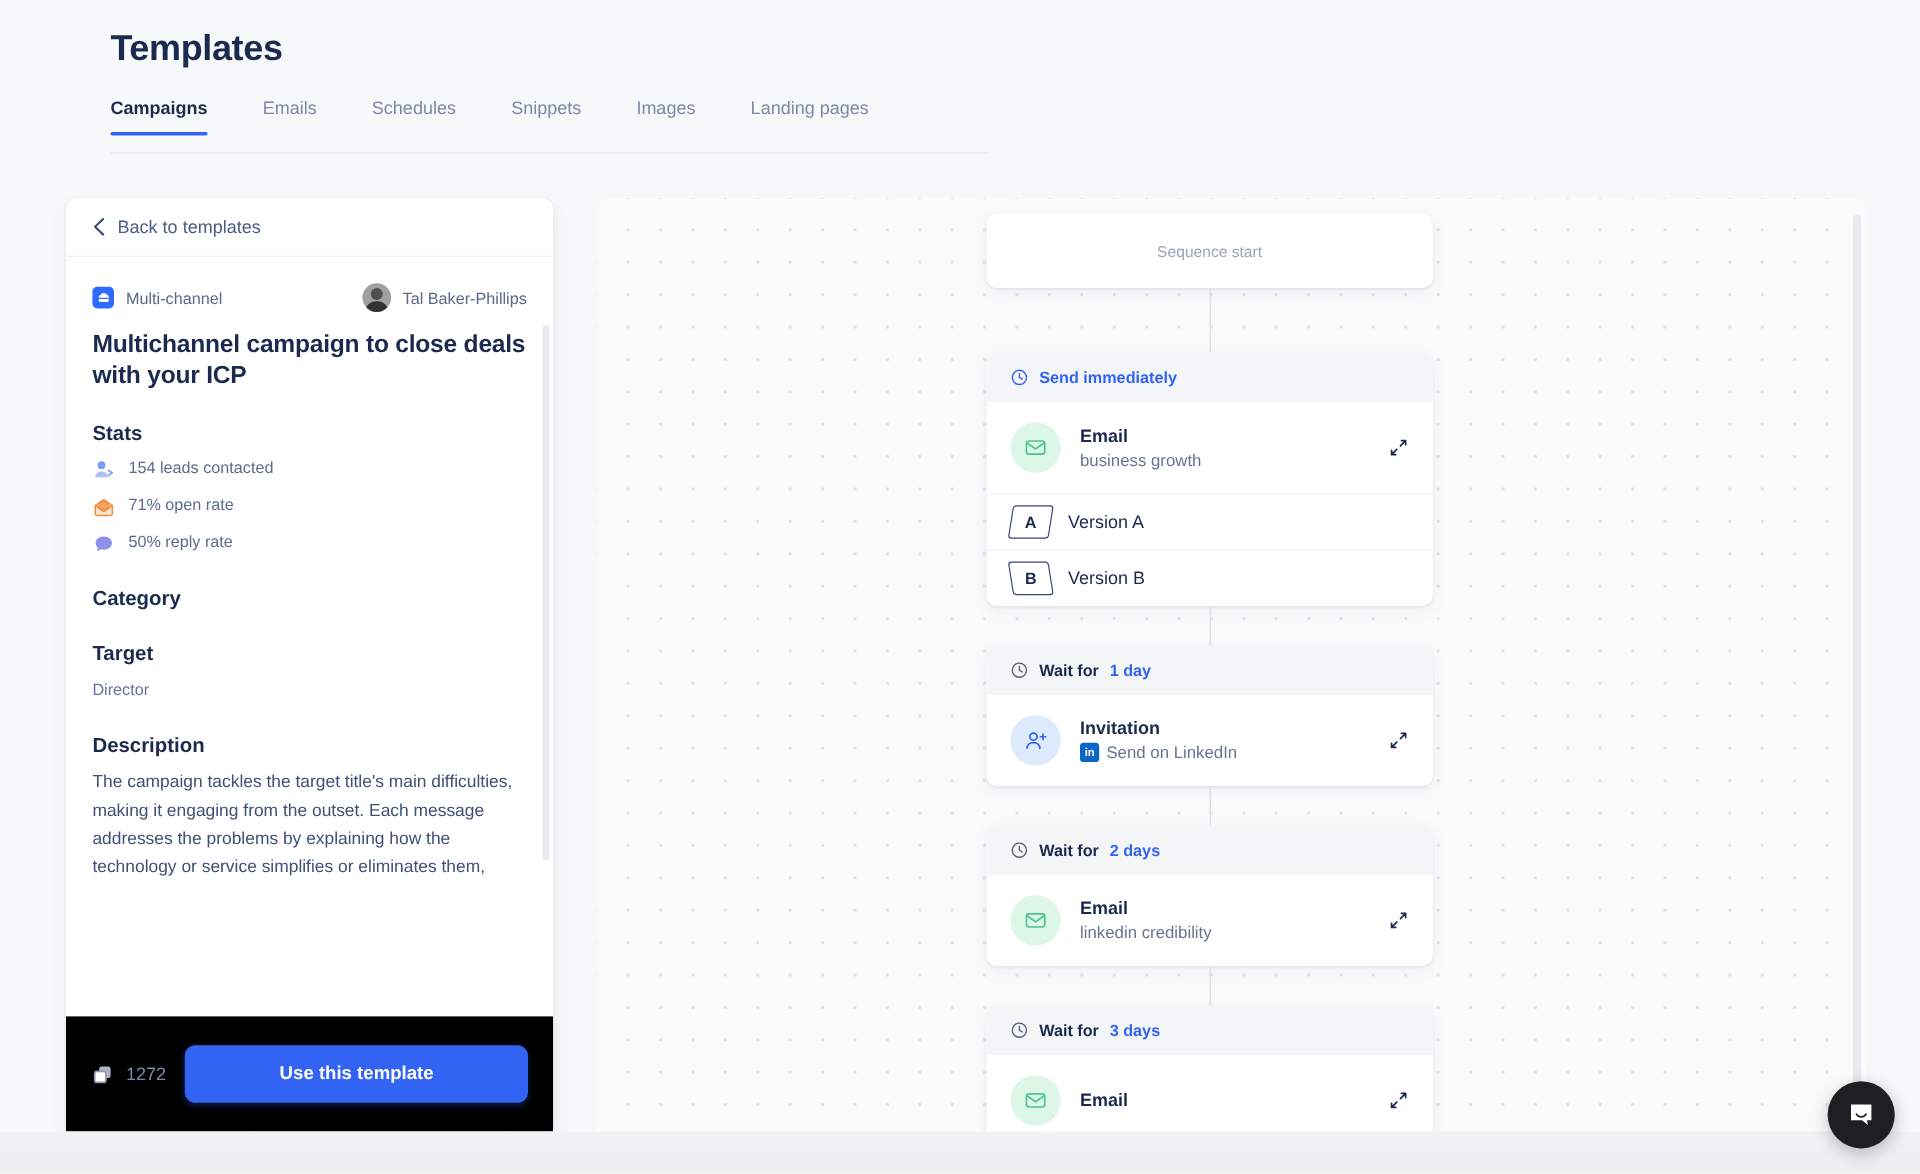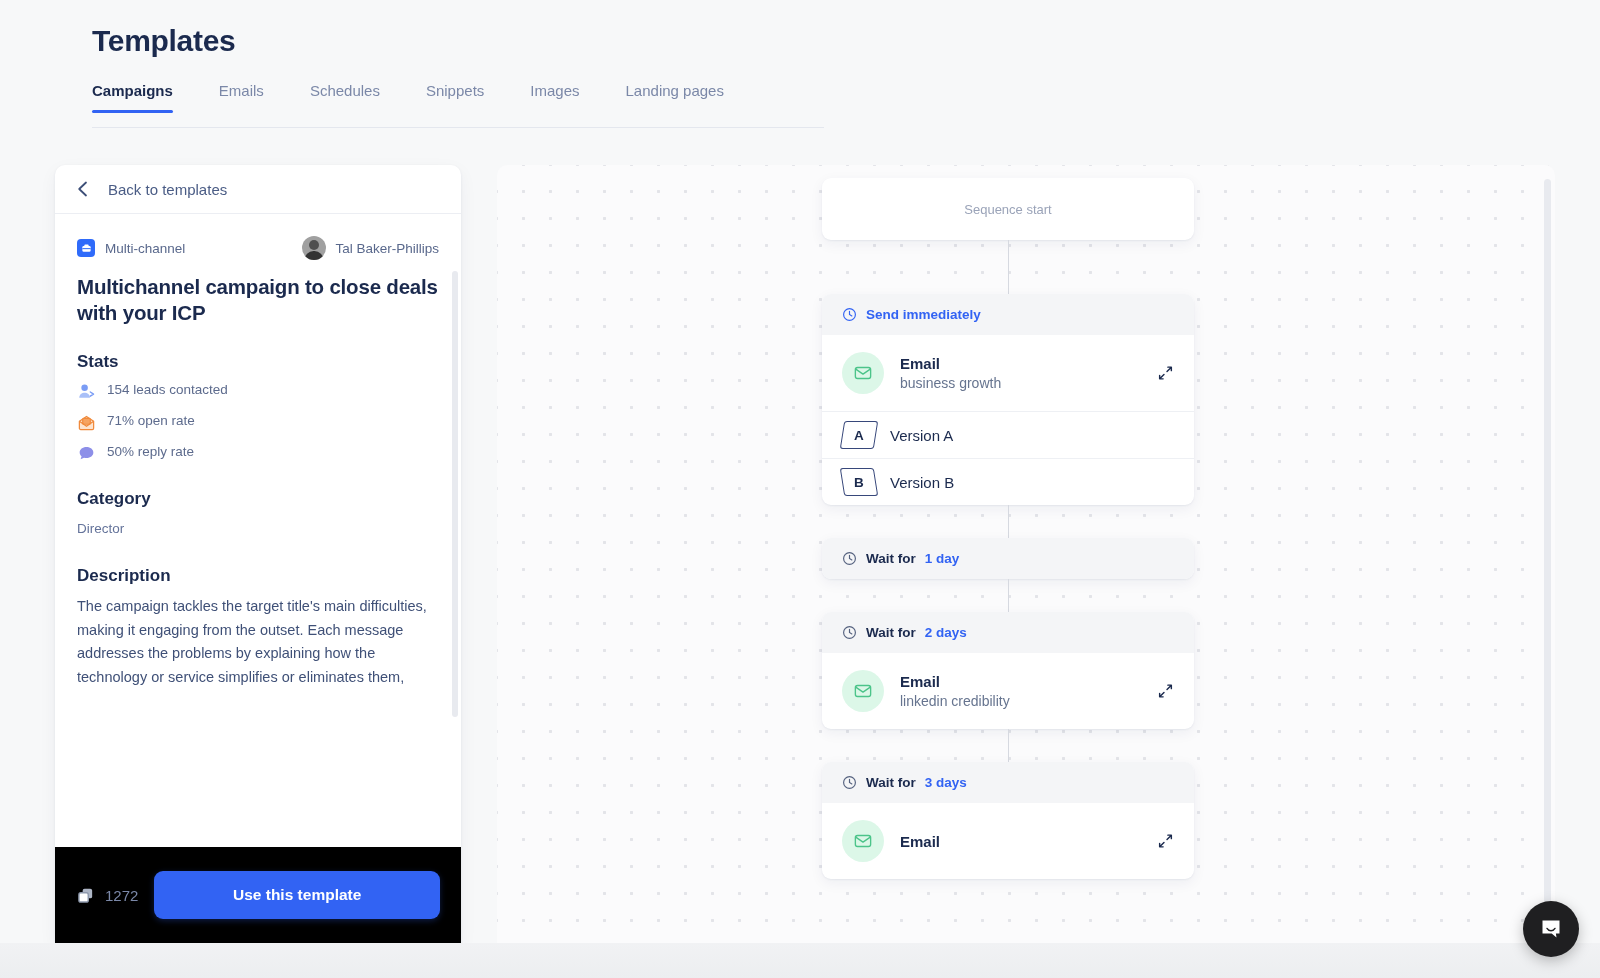--- a/index.html
+++ b/index.html
@@ -38,21 +38,21 @@
   }
 
   
   .detail-card {
     position:absolute; left:55px; top:165px; width:406px; height:778px;
     background:#ffffff; border-radius:10px 10px 0 0;
     box-shadow:0 1px 3px rgba(25,40,80,.07), 0 6px 18px rgba(25,40,80,.05);
     overflow:hidden;
   }
   .back-row {
-    height:49px; display:flex; align-items:center; gap:20px; padding:0 22px;
+    height:49px; display:flex; align-items:center; gap:10px; padding:0 22px;
     border-bottom:1px solid #eceef3; cursor:pointer;
   }
   .back-chevron { display:block; }
   .back-label { font-size:15px; color:#4a5c85; }
 
   .detail-scroll {
     position:relative; height:729px; padding:22px 22px 0 22px; overflow:hidden;
   }
   .meta-row { display:flex; align-items:center; justify-content:space-between; height:24px; }
   .meta-left { display:flex; align-items:center; gap:10px; }
@@ -272,20 +272,21 @@
         <div class="stat-row">
           <svg width="19" height="19" viewBox="0 0 20 20">
             <path d="M10 3.2c4.2 0 7.2 2.5 7.2 5.8s-3 5.8-7.2 5.8c-.9 0-1.8-.1-2.6-.3l-3.6 1.6 1-3.1C3.5 11.9 2.8 10.5 2.8 9c0-3.3 3-5.8 7.2-5.8z" fill="#8d8fe8"></path>
           </svg>
           <span class="stat-text">50% reply rate</span>
         </div>
       </div>
 
       <div class="sec-head">Category</div>
 
+      <div class="sec-head">Target</div>
       <div class="sec-body">Director</div>
 
       <div class="sec-head">Description</div>
       <div class="desc-body">The campaign tackles the target title's main difficulties, making it engaging from the outset. Each message addresses the problems by explaining how the technology or service simplifies or eliminates them, appealing to the</div>
 
       <div class="panel-scrollbar"></div>
     </div>
 
     <div class="card-footer">
       <div class="uses">
@@ -353,20 +354,42 @@
 
       <div class="node">
         <div class="node-head">
           <svg width="15" height="15" viewBox="0 0 16 16">
             <circle cx="8" cy="8" r="6.3" fill="none" stroke="#55627f" stroke-width="1.25"></circle>
             <path d="M8 4.6V8l2.5 1.6" fill="none" stroke="#55627f" stroke-width="1.25" stroke-linecap="round"></path>
           </svg>
           <span>Wait for</span>
           <span class="accent">1 day</span>
         </div>
+        <div class="node-body">
+          <span class="round-icon invite">
+            <svg width="21" height="21" viewBox="0 0 22 22">
+              <circle cx="8.6" cy="7.2" r="3.1" fill="none" stroke="#3263f3" stroke-width="1.5"></circle>
+              <path d="M3 17.4c0-3 2.5-5 5.6-5s5.6 2 5.6 5" fill="none" stroke="#3263f3" stroke-width="1.5" stroke-linecap="round"></path>
+              <path d="M17 5v4.6M14.7 7.3h4.6" fill="none" stroke="#3263f3" stroke-width="1.5" stroke-linecap="round"></path>
+            </svg>
+          </span>
+          <span class="node-texts">
+            <span class="node-title">Invitation</span>
+            <span class="node-sub">
+              <span class="li-badge">in</span>
+              <span>Send on LinkedIn</span>
+            </span>
+          </span>
+          <button class="expand-btn">
+            <svg width="17" height="17" viewBox="0 0 18 18">
+              <path d="M10.6 7.4 15.2 2.8M15.2 2.8h-3.7M15.2 2.8v3.7" fill="none" stroke="#1b2a4e" stroke-width="1.5" stroke-linecap="round" stroke-linejoin="round"></path>
+              <path d="M7.4 10.6 2.8 15.2M2.8 15.2h3.7M2.8 15.2v-3.7" fill="none" stroke="#1b2a4e" stroke-width="1.5" stroke-linecap="round" stroke-linejoin="round"></path>
+            </svg>
+          </button>
+        </div>
       </div>
 
       <div class="connector" style="height:33px"></div>
 
       <div class="node">
         <div class="node-head">
           <svg width="15" height="15" viewBox="0 0 16 16">
             <circle cx="8" cy="8" r="6.3" fill="none" stroke="#55627f" stroke-width="1.25"></circle>
             <path d="M8 4.6V8l2.5 1.6" fill="none" stroke="#55627f" stroke-width="1.25" stroke-linecap="round"></path>
           </svg>

